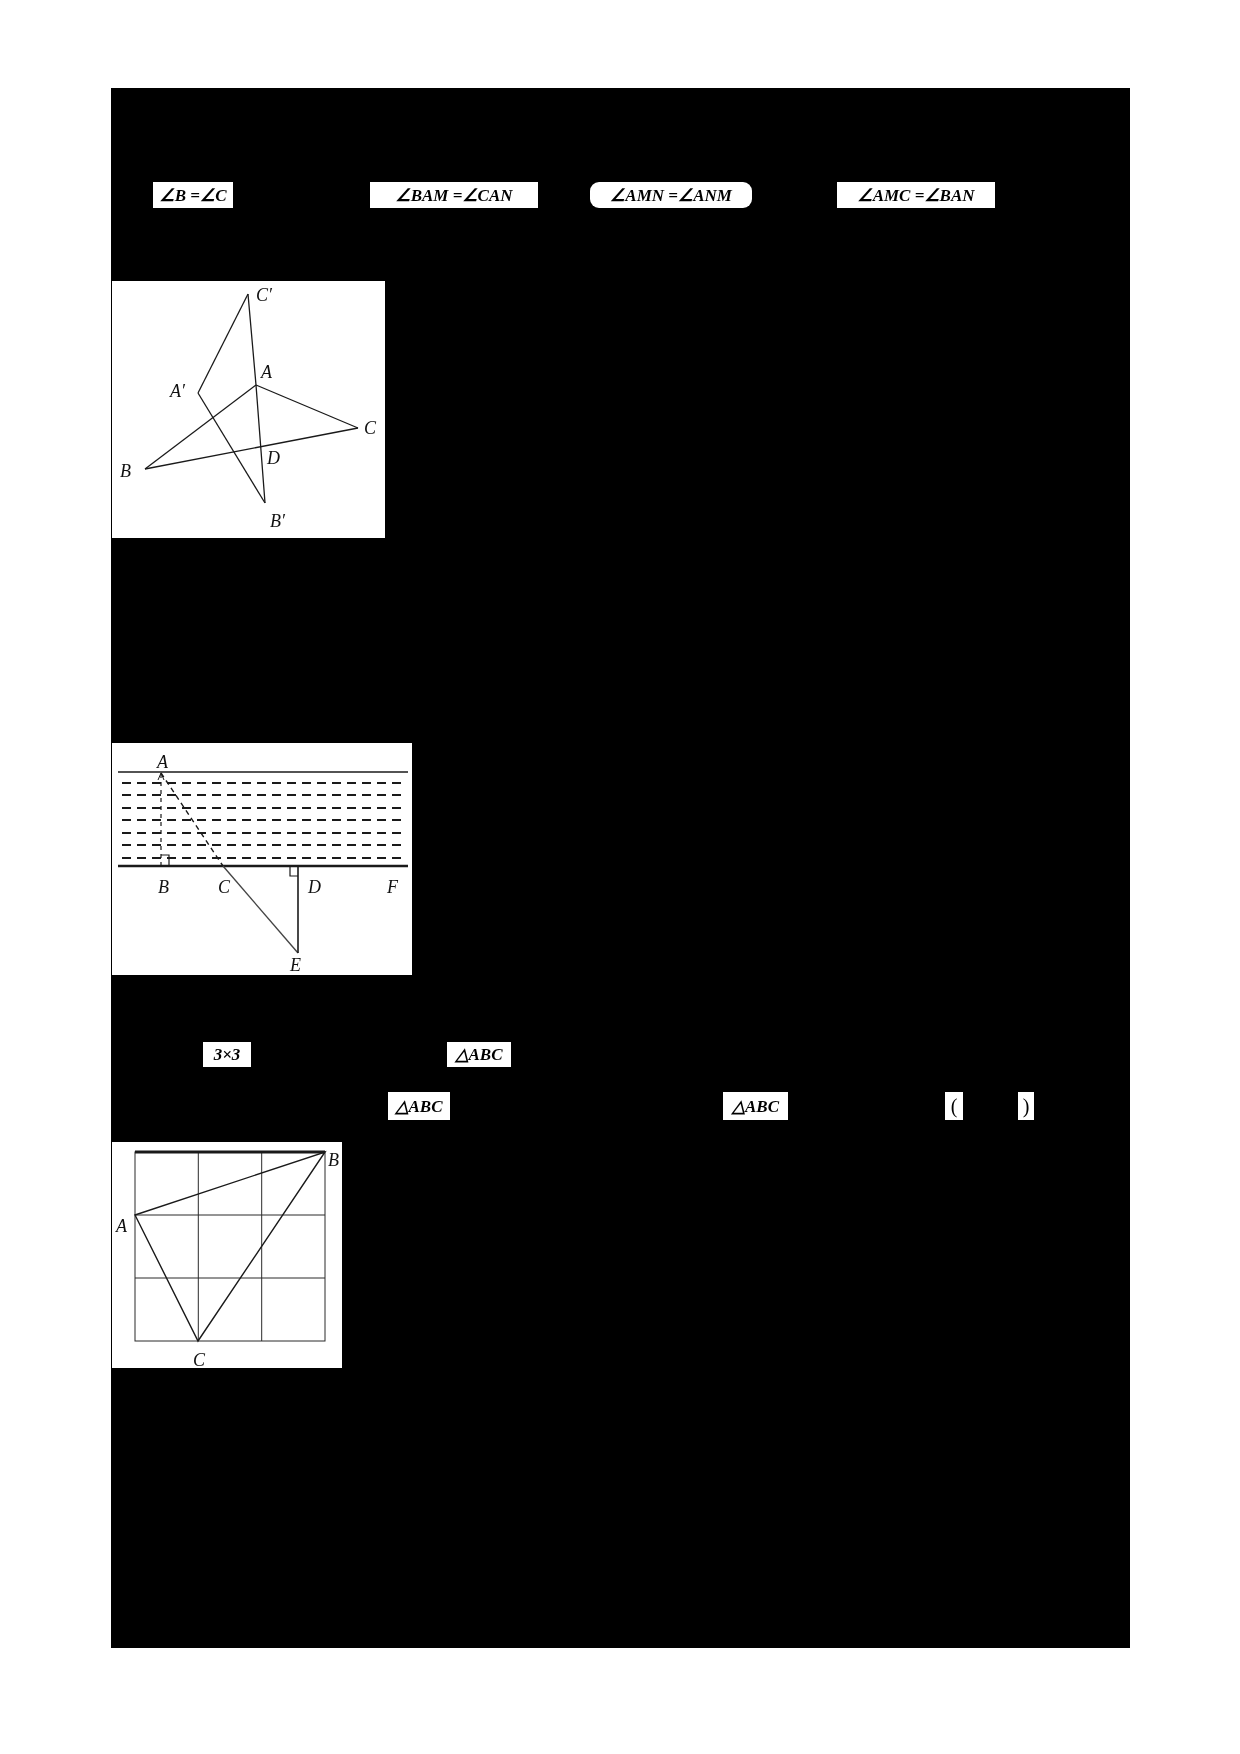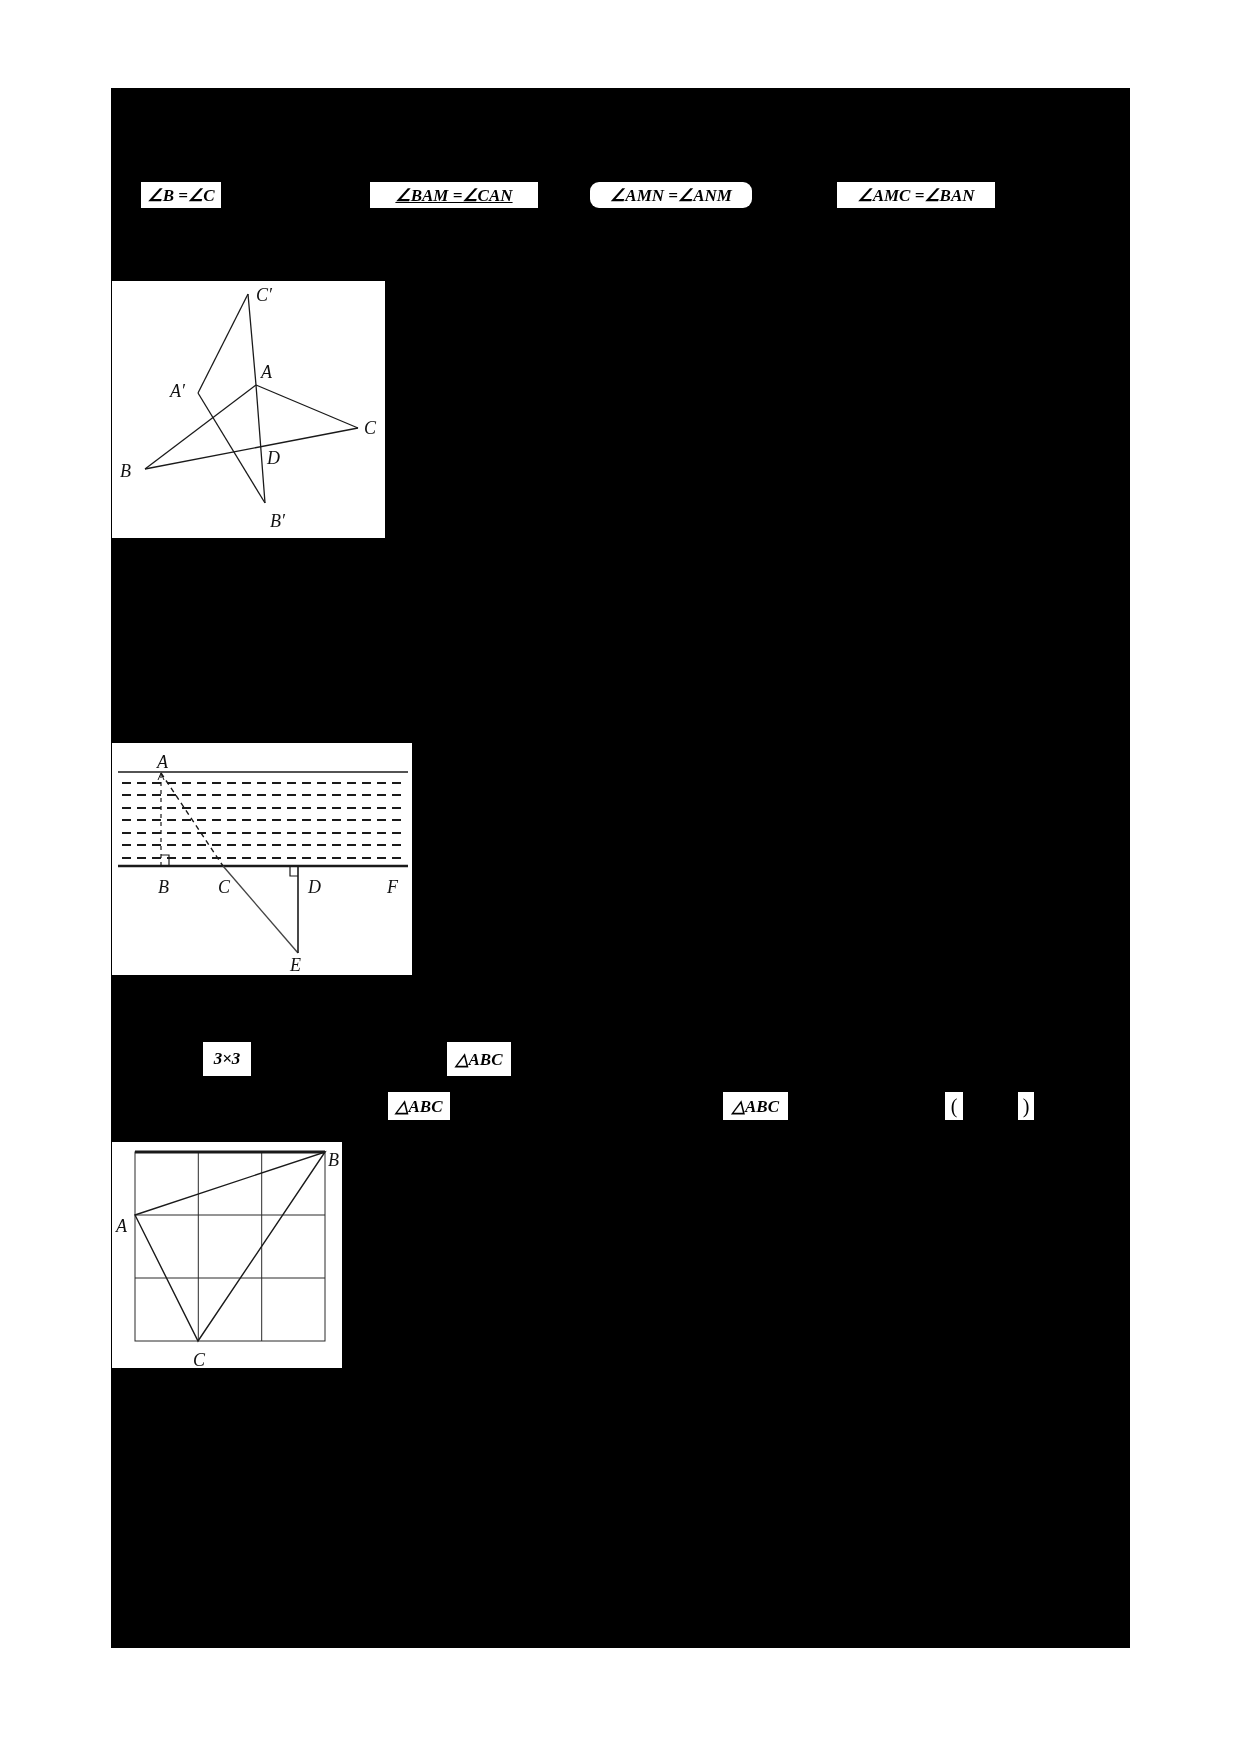--- a/index.html
+++ b/index.html
@@ -10,32 +10,32 @@
   .black-area{
     position:absolute;left:111px;top:88px;width:1019px;height:1560px;
     background:#000000;
   }
   .fbox,.tbox{
     position:absolute;background:#ffffff;color:#000;
     display:flex;align-items:center;justify-content:center;
     font-weight:bold;font-style:italic;white-space:nowrap;
   }
   .fbox{height:26px;font-size:17px;}
-  .tbox{height:34px;font-size:17px;}
+  .tbox{height:25px;font-size:17px;}
   .figbox{position:absolute;background:#ffffff;}
   .figbox svg{display:block;width:100%;height:100%;}
   .flab{
     font-family:"Liberation Serif",serif;font-style:italic;
     font-size:18px;fill:#111111;
   }
   .fline{stroke:#1a1a1a;stroke-width:1.3;fill:none;}
   .gline{stroke:#2a2a2a;stroke-width:1;fill:none;}
   
-  #f1{left:30px;top:94px;width:80px;font-style:italic;}
-  #f2{left:259px;top:94px;width:168px;text-decoration:underline;}
+  #f1{left:42px;top:94px;width:80px;font-style:italic;}
+  #f2{left:259px;top:94px;width:168px;}
   #f3{left:479px;top:94px;width:162px;border-radius:9px;}
   #f4{left:726px;top:94px;width:158px;}
   #fig1{left:1px;top:193px;width:273px;height:257px;}
   #fig2{left:1px;top:655px;width:300px;height:232px;}
   #t-grid{left:92px;top:954px;width:48px;}
   #t-abc1{left:336px;top:954px;width:64px;}
   #t-abc2{left:277px;top:1004px;width:62px;height:28px;}
   #t-abc3{left:612px;top:1004px;width:65px;height:28px;}
   #t-po{left:834px;top:1004px;width:18px;height:28px;font-size:20px;font-style:normal;font-weight:normal;}
   #t-pc{left:907px;top:1004px;width:16px;height:28px;font-size:20px;font-style:normal;font-weight:normal;}

